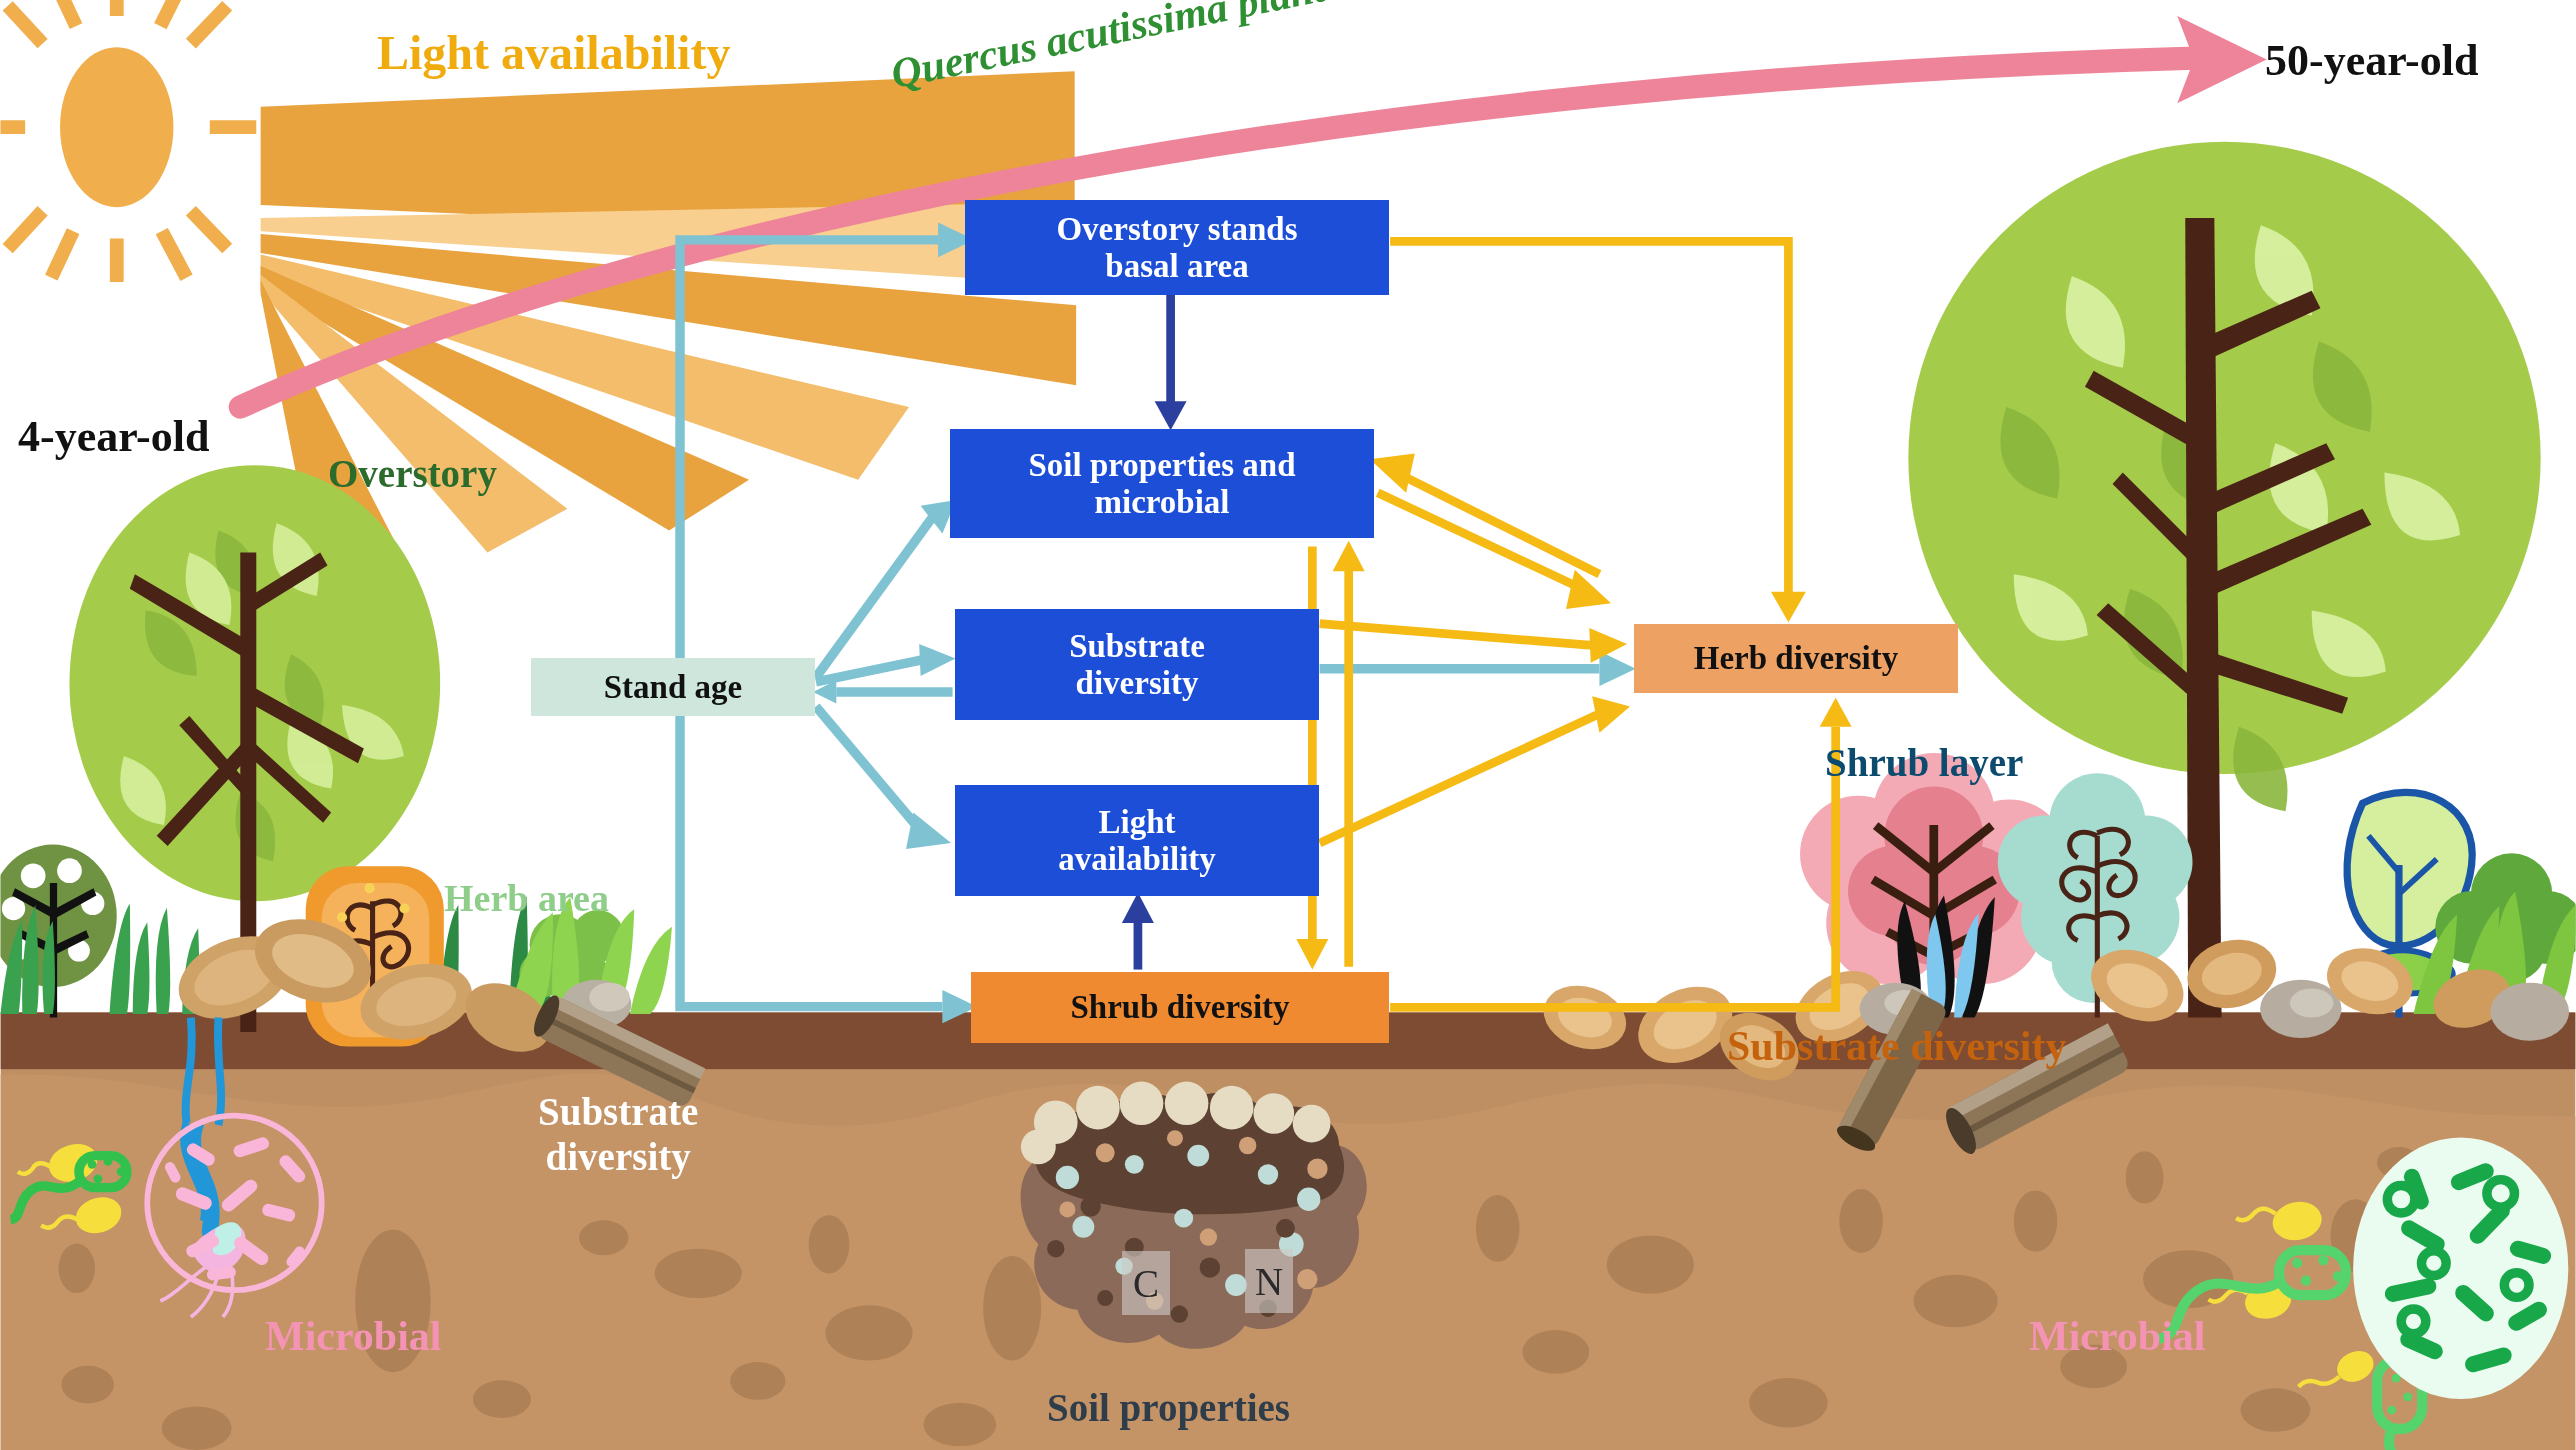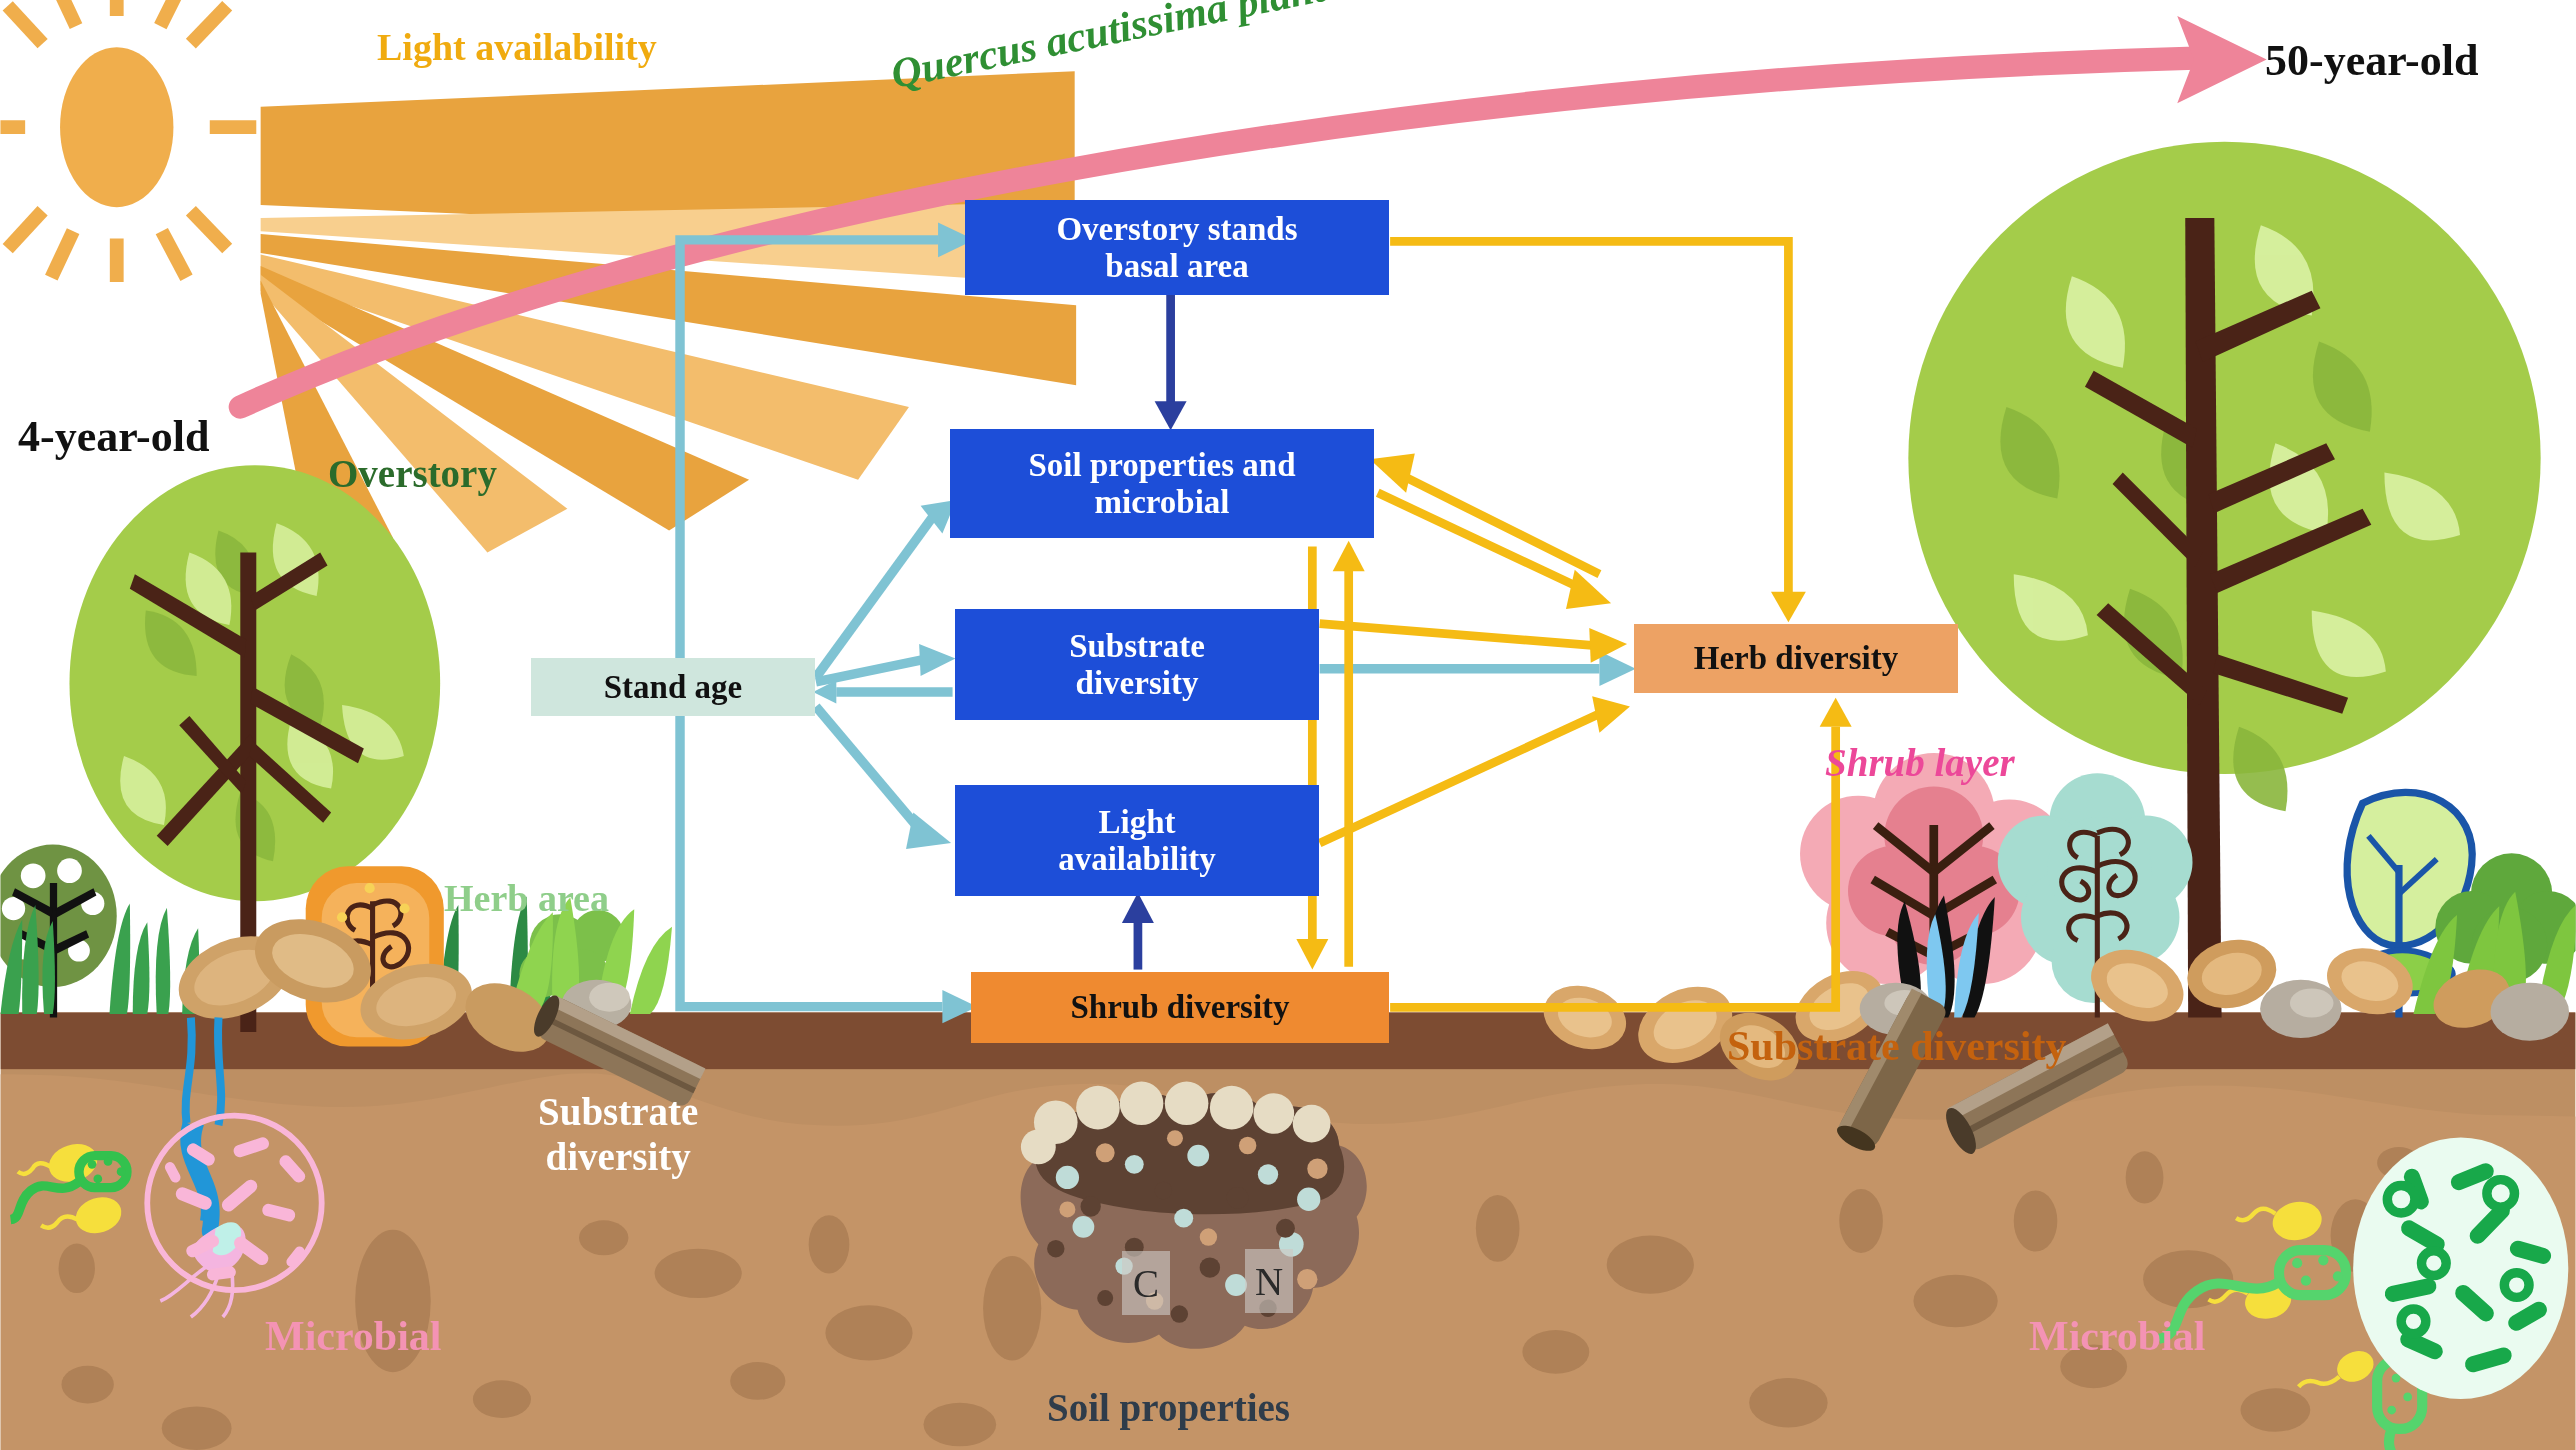--- a/index.html
+++ b/index.html
@@ -22,26 +22,26 @@
   #n-overstory{left:965px;top:200px;width:424px;height:95px;}
   #n-soil     {left:950px;top:429px;width:424px;height:109px;}
   #n-substrate{left:955px;top:609px;width:364px;height:111px;}
   #n-light    {left:955px;top:785px;width:364px;height:111px;}
   #n-standage {left:531px;top:658px;width:284px;height:58px;}
   #n-shrub    {left:971px;top:972px;width:418px;height:71px;}
   #n-herb     {left:1634px;top:624px;width:324px;height:69px;}
 
   
   .lbl{position:absolute;font-weight:bold;font-family:"Liberation Serif",serif;white-space:pre;z-index:50;}
-  #lb-light   {left:377px;top:25.4px;font-size:38px;color:#f0ab0f;}
+  #lb-light   {left:377px;top:25.4px;font-size:48px;color:#f0ab0f;}
   #lb-4yr     {left:18px;top:411px;font-size:44px;color:#111;}
   #lb-50yr    {left:2265px;top:35px;font-size:44px;color:#111;}
   #lb-overstory{left:328px;top:451px;font-size:39px;color:#2b6b2b;}
   #lb-herblayer{left:444px;top:876px;font-size:38px;color:#8fce8a;}
-  #lb-shrublayer{left:1825px;top:740px;font-size:39px;color:#ec4899;font-style:italic;}
+  #lb-shrublayer{left:1825px;top:740px;font-size:39px;color:#0c4a6e;}
   #lb-substrate-l{left:538px;top:1089px;font-size:39px;color:#ffffff;text-align:center;}
   #lb-substrate-r{left:1727px;top:1022px;font-size:42px;color:#c4620e;}
   #lb-micro-l {left:265px;top:1312px;font-size:42px;color:#f493b4;}
   #lb-micro-r {left:2029px;top:1312px;font-size:42px;color:#f493b4;}
   #lb-soilprop{left:1047px;top:1385px;font-size:39px;color:#2f3c4a;}
   #lb-quercus{left:887px;top:51px;font-size:42px;color:#2f8f33;font-style:italic;
               transform:rotate(-11.5deg);transform-origin:left top;}
   .cn{position:absolute;z-index:30;font-family:"Liberation Serif",serif;font-weight:normal;
       font-size:39px;color:#2a2a2a;background:rgba(205,200,195,0.62);
       width:48px;height:64px;display:flex;align-items:center;justify-content:center;}

